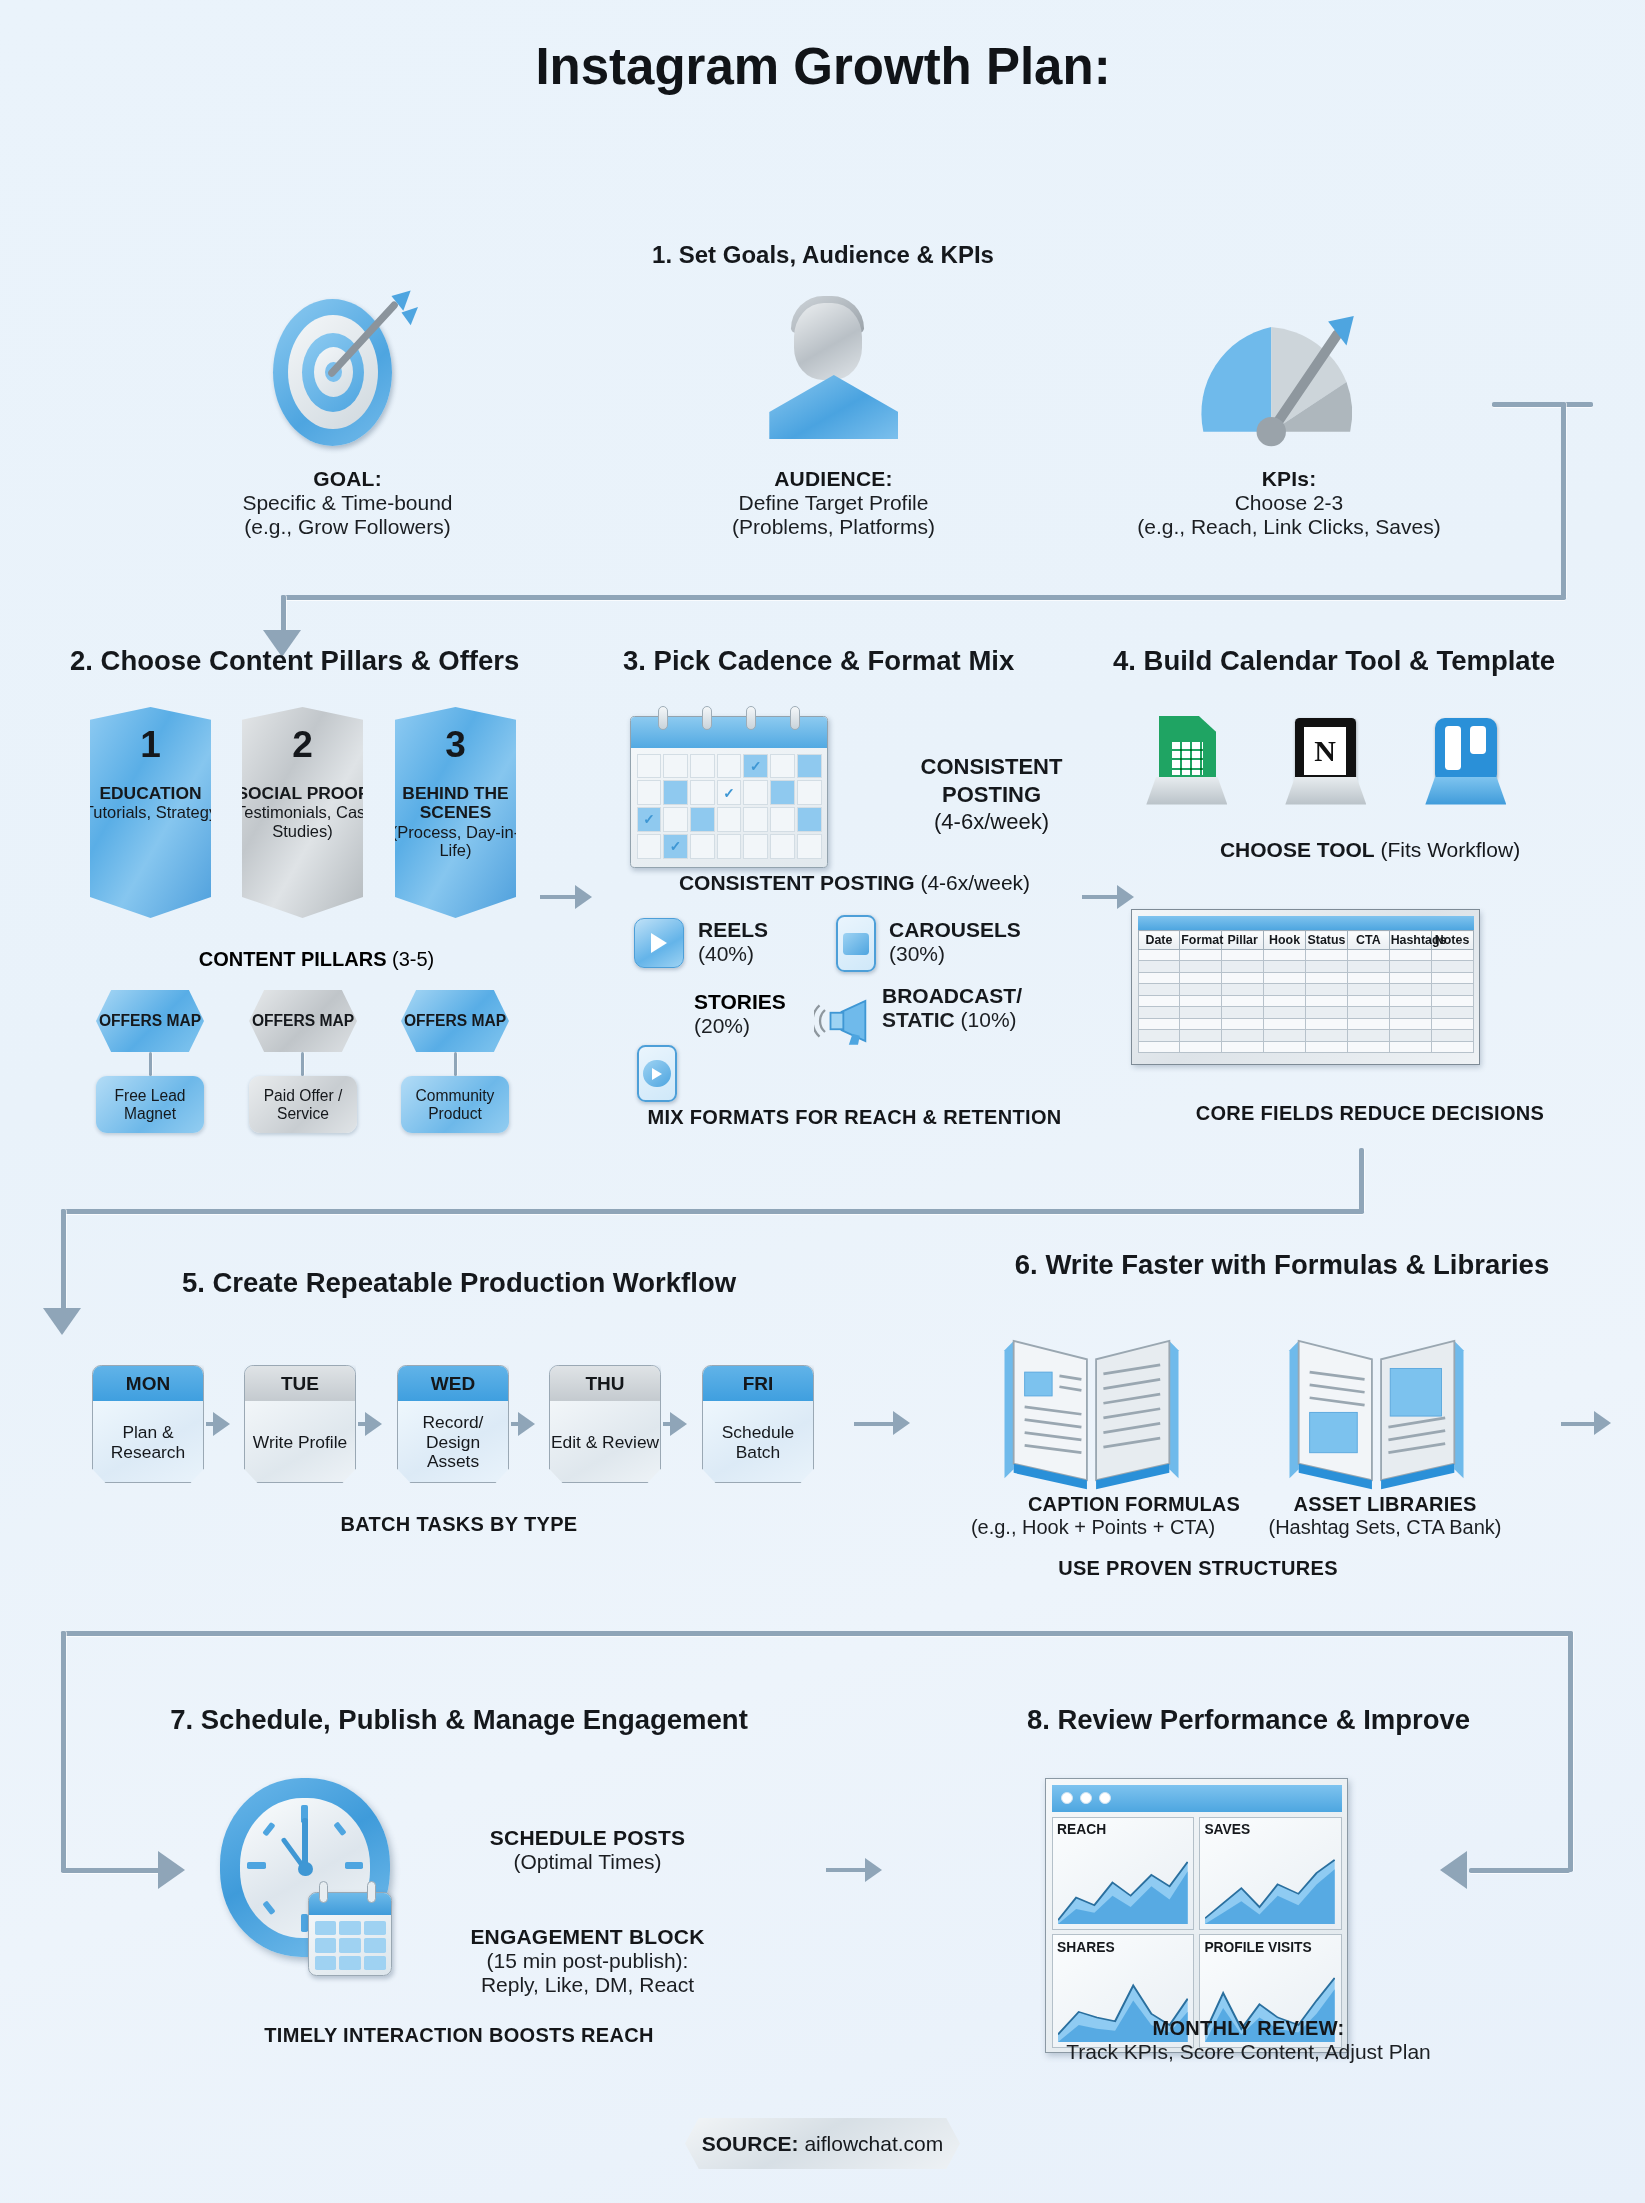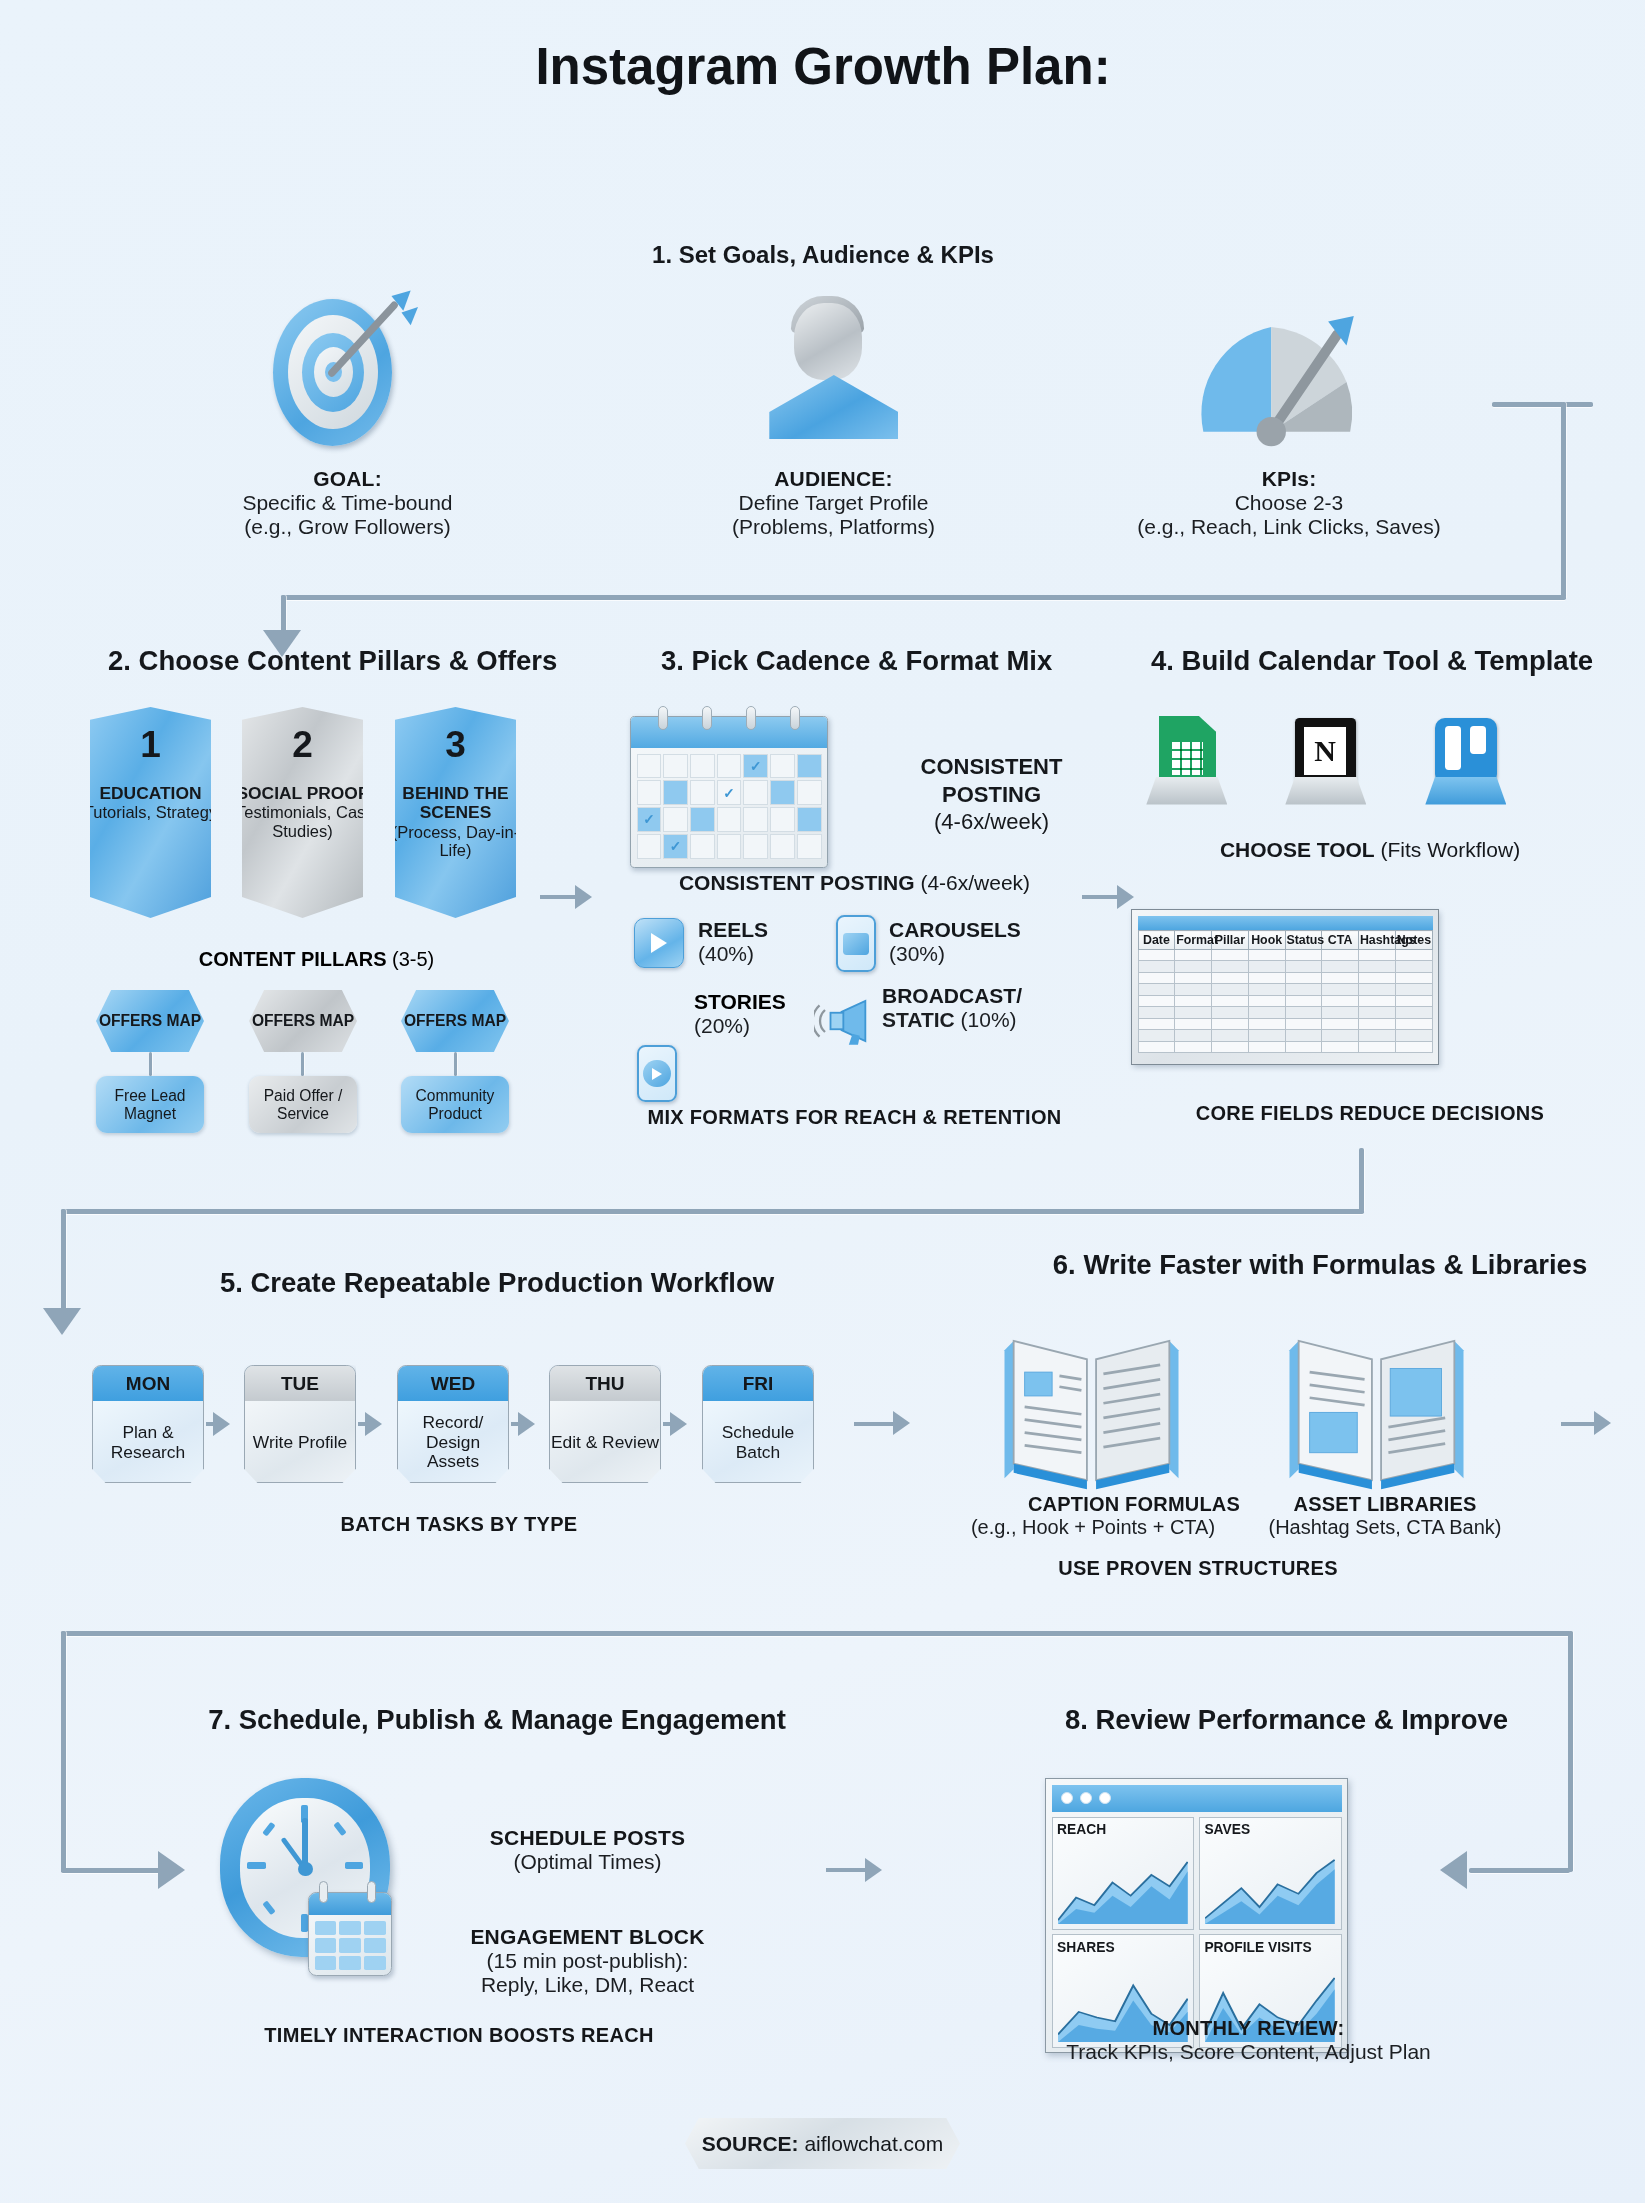--- a/index.html
+++ b/index.html
@@ -7,21 +7,21 @@
     width: 1646px; height: 2204px;
     font-family: "Liberation Sans", sans-serif;
     background: linear-gradient(160deg,#eaf3fb 0%,#e9f2fa 40%,#edf4fb 70%,#e7f0fa 100%);
     overflow: hidden;
   }
   #stage { position: relative; width: 1646px; height: 2204px; }
 
   .abs { position: absolute; }
   .ctr { text-align: center; }
   h1.maintitle { font-size: 51px; line-height: 1.16; font-weight: 800; color:#111418; }
-  .steptitle { font-size: 27.5px; font-weight: 800; color:#15181c;margin-left:38px; }
+  .steptitle { font-size: 27.5px; font-weight: 800; color:#15181c; }
   .step1title { font-size: 24px; font-weight: 800; color:#15181c; }
   .capHead { font-size: 21px; font-weight: 800; color:#141619; letter-spacing:0.2px;}
   .capSub  { font-size: 21px; font-weight: 400; color:#1b1e22; }
   .bandCap { font-size: 20px; font-weight: 800; letter-spacing:0.3px; color:#141619;}
 
   
   .line { background:#8fa5b8; position:absolute; }
   .lineH { height:4.6px; border-radius:1.8px; box-shadow:0 0.9px 0 rgba(255,255,255,.7); }
   .lineV { width:4.6px;  border-radius:1.8px; box-shadow:0.9px 0 0 rgba(255,255,255,.7); }
   .arrowR, .arrowL, .arrowD, .arrowU { position:absolute; width:0; height:0; }
@@ -70,21 +70,21 @@
   .daycard .dhead{height:35px;display:flex;align-items:center;justify-content:center;
                   font-size:19px;font-weight:800;color:#14171a;}
   .daycard.blue .dhead{background:linear-gradient(180deg,#61b3e8,#3f9fdf);}
   .daycard.grey .dhead{background:linear-gradient(180deg,#dfe3e6,#c4cacf);}
   .daycard .dbody{height:83px;display:flex;align-items:center;justify-content:center;
                   text-align:center;font-size:17.4px;color:#15181c;line-height:1.12;
                   background:linear-gradient(150deg,#f2f6f9,#dfe7ed 60%,#eef3f7);}
   .daycard.blue .dbody{background:linear-gradient(150deg,#eef7fd,#dceaf6 55%,#e9f3fb);}
 
   
-  .tplFrame{ width:308px; height:156px; padding:5.5px;
+  .tplFrame{ width:349px; height:156px; padding:5.5px;
              background:linear-gradient(150deg,#f3f6f8,#dde3e8 50%,#eef2f5);
              border:1.8px solid #7e8b96; box-shadow:1.8px 2.8px 5.5px rgba(30,60,90,.25);}
   .tplTop{height:14.7px;background:linear-gradient(180deg,#7fc3ee,#4ea6e0);}
   table.tpl{border-collapse:collapse;width:100%;table-layout:fixed;}
   table.tpl th{font-size:12.4px;font-weight:800;color:#15181c;border:0.9px solid #9fadb8;
                background:linear-gradient(180deg,#fbfcfd,#e9eef2);padding:1.8px 0.9px;}
   table.tpl td{height:11.5px;border:0.9px solid #b7c2cb;}
   table.tpl tr:nth-child(odd) td{background:#f7f9fb;}
   table.tpl tr:nth-child(even) td{background:#e9eef2;}
 

